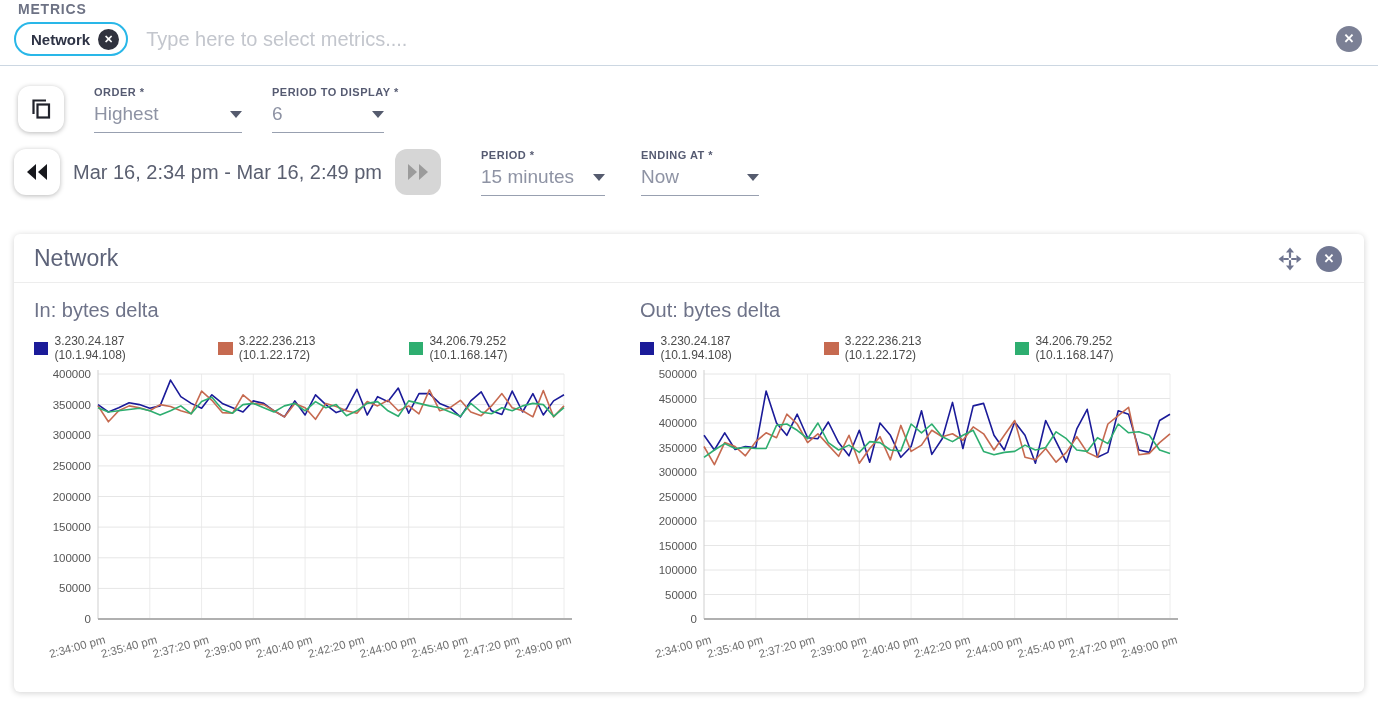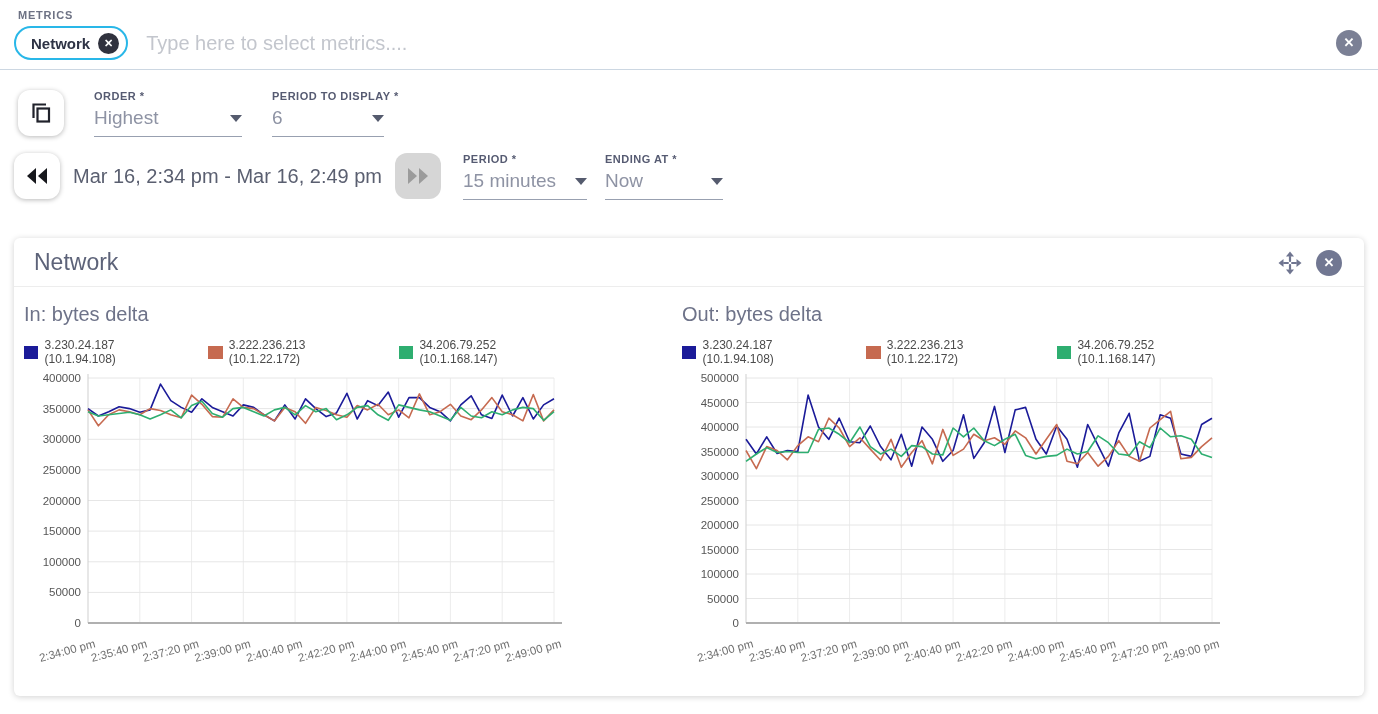--- a/index.html
+++ b/index.html
@@ -5,22 +5,22 @@
   * { box-sizing: border-box; }
   html,body { margin:0; padding:0; }
   body {
     width:1378px; height:714px; overflow:hidden;
     background:#ffffff;
     font-family:"Liberation Sans", sans-serif;
     color:#3c4052;
   }
   
   .metrics-label {
-    padding:9px 0 0 18px;
-    font-size:11px; font-weight:bold; letter-spacing:.8px;
+    padding:1px 0 0 18px;
+    font-size:14px; font-weight:bold; letter-spacing:.8px;
     color:#6d7284;
   }
   .metrics-row {
     display:flex; align-items:center;
     padding:5px 16px 9px 14px;
     border-bottom:1px solid #ccd7e2;
   }
   .chip {
     display:inline-flex; align-items:center; gap:8px;
     height:34px; padding:0 7px 0 15px;
@@ -69,39 +69,39 @@
   .caret {
     width:0; height:0; margin-left:10px;
     border-left:6px solid transparent; border-right:6px solid transparent;
     border-top:7px solid #555b6e;
   }
   .w-order { width:148px; } .w-nodes { width:112px; }
   .w-period { width:124px; } .w-ending { width:118px; }
   
   .time-row { display:flex; align-items:flex-start; padding:16px 0 0 14px; }
   .range-text { font-size:20px; color:#5a5f70; margin:0 13px; line-height:46px;text-align:right; }
-  .time-row .field { margin-left:18px; }
+  .time-row .field { margin-left:36px; }
   .fwd-gap { margin-right:4px; }
   
   .card {
     margin:38px 14px 0 14px;
     background:#fff; border-radius:6px;
     box-shadow:0 1px 6px rgba(0,0,0,.18);
     padding-bottom:10px;
   }
   .card-header {
     display:flex; align-items:center;
     padding:11px 22px 10px 20px;
     border-bottom:1px solid #ededed;
   }
   .card-title { flex:1; font-size:23px; color:#5d6379; }
   .card-actions { display:flex; align-items:center; gap:14px; }
   .move-btn { cursor:grab; display:flex; }
   
-  .charts { display:flex; gap:110px; padding:6px 10px 0; }
+  .charts { display:flex; gap:58px; padding:6px 20px 0; }
   .chart-panel { width:548px; }
   .chart-title { margin:10px 0 12px; font-size:20px; font-weight:500; color:#6e7389; }
   .legend { display:flex; gap:24px; margin:0 0 2px 0; }
   .legend-item { display:inline-flex; align-items:center; gap:6px; font-size:12px; color:#4b4b4b; cursor:pointer; }
   .swatch { width:15px; height:13px; display:inline-block; }
   .plot { display:block; }
   .plot text { font-family:"Liberation Sans", sans-serif; }
   .plot .ytick { font-size:11.5px; fill:#565656; }
   .plot .xtick { font-size:11.5px; fill:#6f6f6f; }
 </style>

